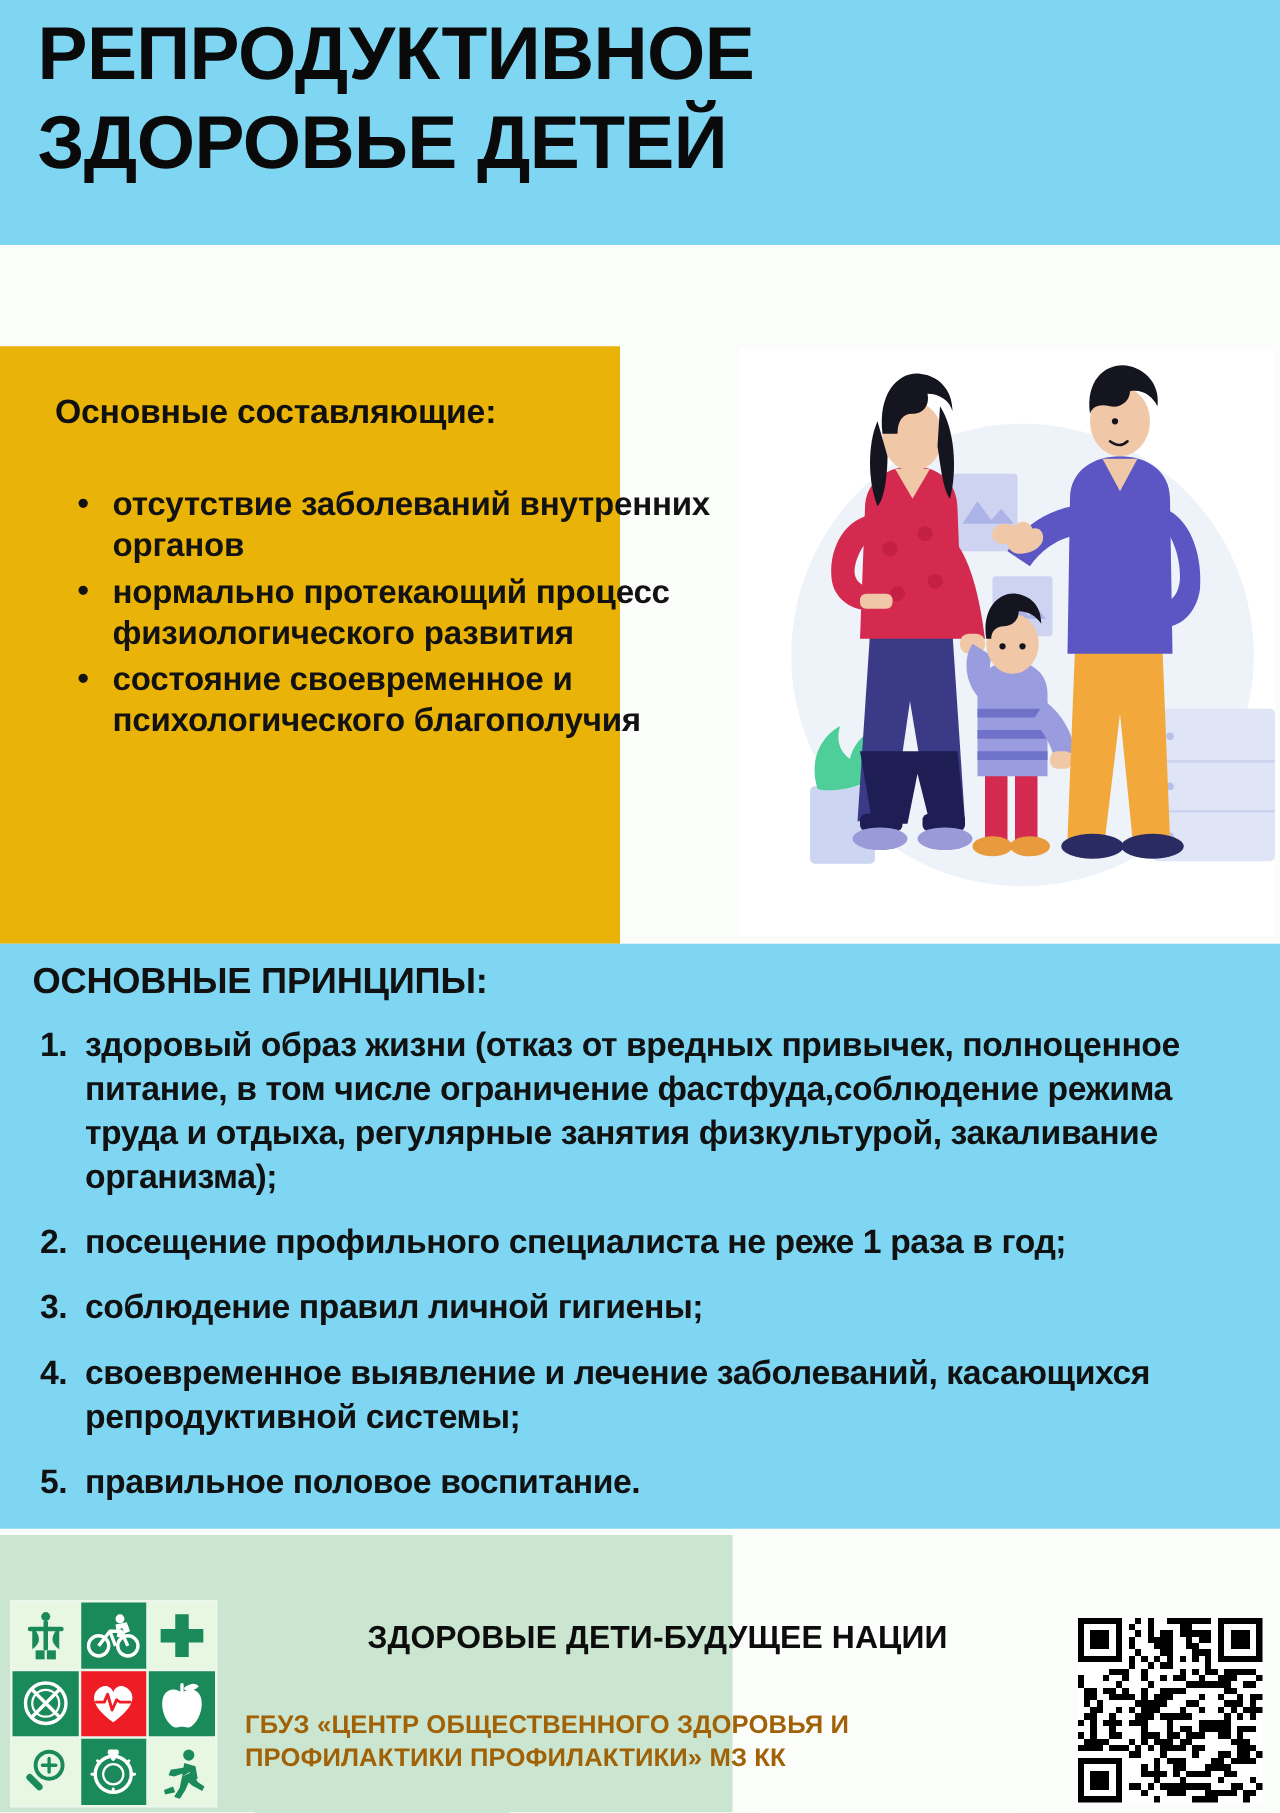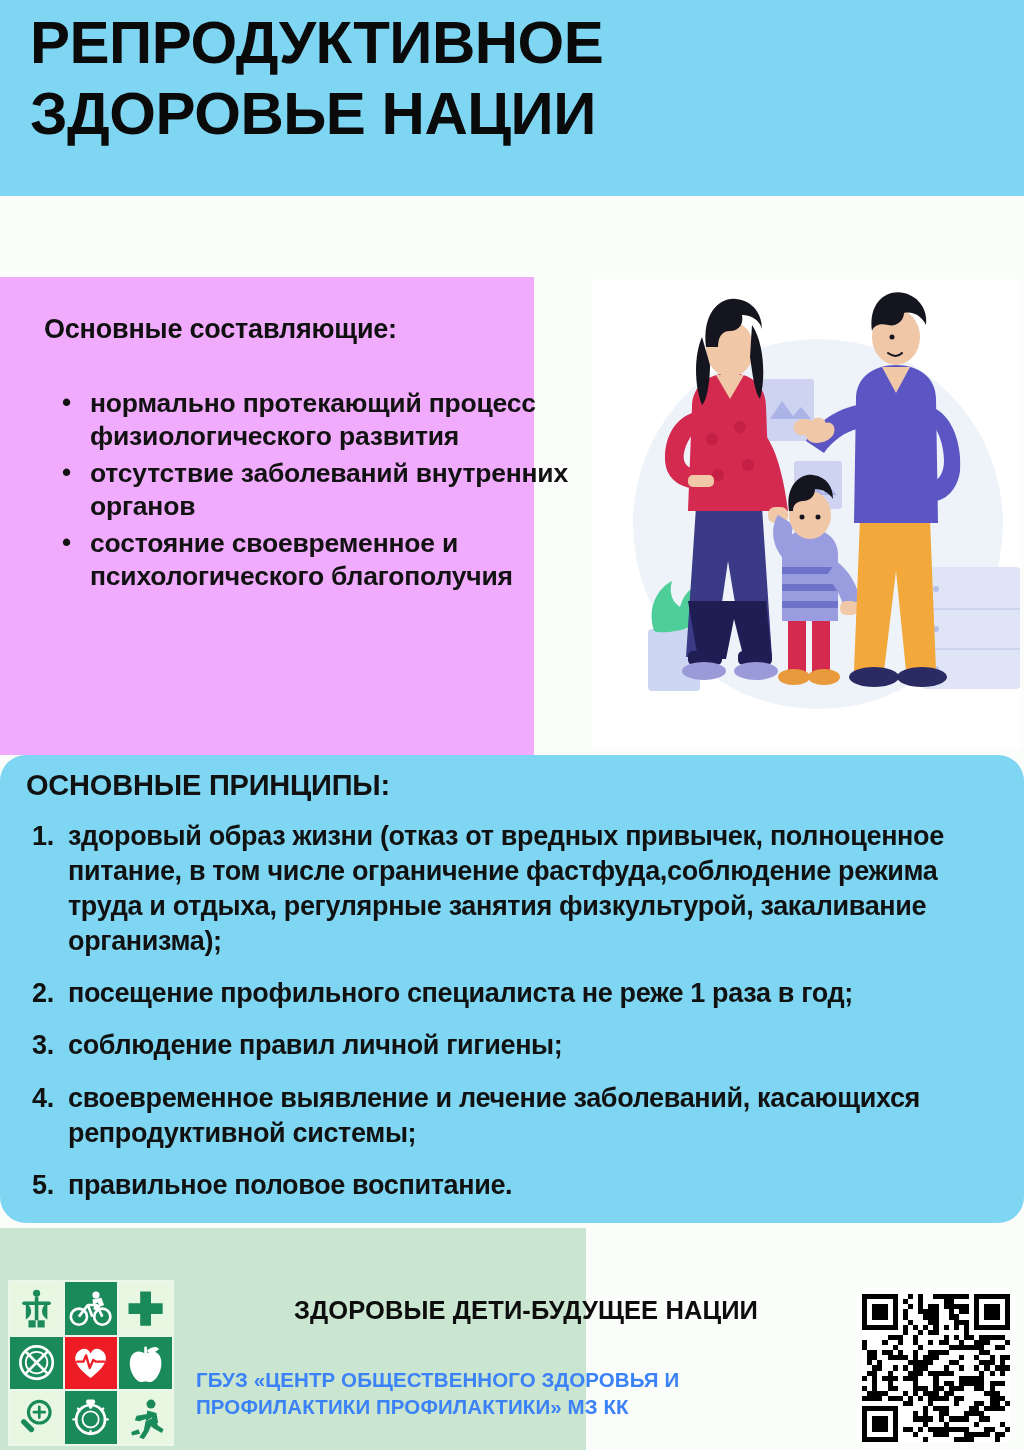--- a/index.html
+++ b/index.html
@@ -44,22 +44,22 @@
     color: #0c0c0c;
     margin-top: 16px;
     letter-spacing: -0.3px;
     white-space: nowrap;
   }
 
   
   .green-band {
     position: absolute;
     left: 0; top: 277px;
-    width: 534px; height: 478px;
-    background: #f0abfc;
+    width: 496px; height: 478px;
+    background: #eab308;
   }
   .green-fill-right {
     position: absolute;
     left: 588px; top: 277px;
     width: 436px; height: 478px;
     background: #fbfdfb;
   }
   .components-heading {
     position: absolute;
     left: 44px; top: 37px;
@@ -102,21 +102,20 @@
   }
   .illustration svg { display: block; width: 100%; height: 100%; }
 
   
   .principles-band {
     position: absolute;
     left: 0; top: 755px;
     width: 1024px; height: 468px;
     background: #7ed6f2;
     padding: 14px 24px 0 26px;
-    border-radius: 26px;
   }
   .principles-heading {
     font-size: 29px;
     font-weight: 700;
     color: #111;
     letter-spacing: -0.2px;
     margin-bottom: 12px;
   }
   .principles-list {
     list-style: none;
@@ -186,50 +185,50 @@
     letter-spacing: 0.1px;
     white-space: nowrap;
     text-align: center;
   }
   .org-name {
     position: absolute;
     left: 196px; top: 1366px;
     width: 650px;
     font-size: 20.5px;
     font-weight: 700;
-    color: #3b82f6;
+    color: #a16207;
     line-height: 1.34;
     letter-spacing: 0.1px;
   }
 
   .qr-code {
     position: absolute;
     left: 862px; top: 1294px;
     width: 148px; height: 148px;
     background: #ffffff;
   }
   .qr-code svg { display: block; width: 100%; height: 100%; }
 </style>
 </head>
 <body>
 
 <div class="poster">
 
   <div class="header-band">
     <div class="title-line title-line-1">РЕПРОДУКТИВНОЕ</div>
-    <div class="title-line title-line-2">ЗДОРОВЬЕ НАЦИИ</div>
+    <div class="title-line title-line-2">ЗДОРОВЬЕ ДЕТЕЙ</div>
   </div>
 
   <div class="green-fill-right"></div>
 
   <div class="green-band">
     <div class="components-heading">Основные составляющие:</div>
     <ul class="components-list">
+      <li>отсутствие заболеваний внутренних органов</li>
       <li>нормально протекающий процесс физиологического развития</li>
-      <li>отсутствие заболеваний внутренних органов</li>
       <li>состояние своевременное и психологического благополучия</li>
     </ul>
   </div>
 
   <div class="illustration">
     <svg viewBox="0 0 428 470" xmlns="http://www.w3.org/2000/svg">
       <rect x="0" y="0" width="428" height="470" fill="#ffffff"></rect>
 
       <circle cx="226" cy="245" r="185" fill="#eef2f9"></circle>
 

